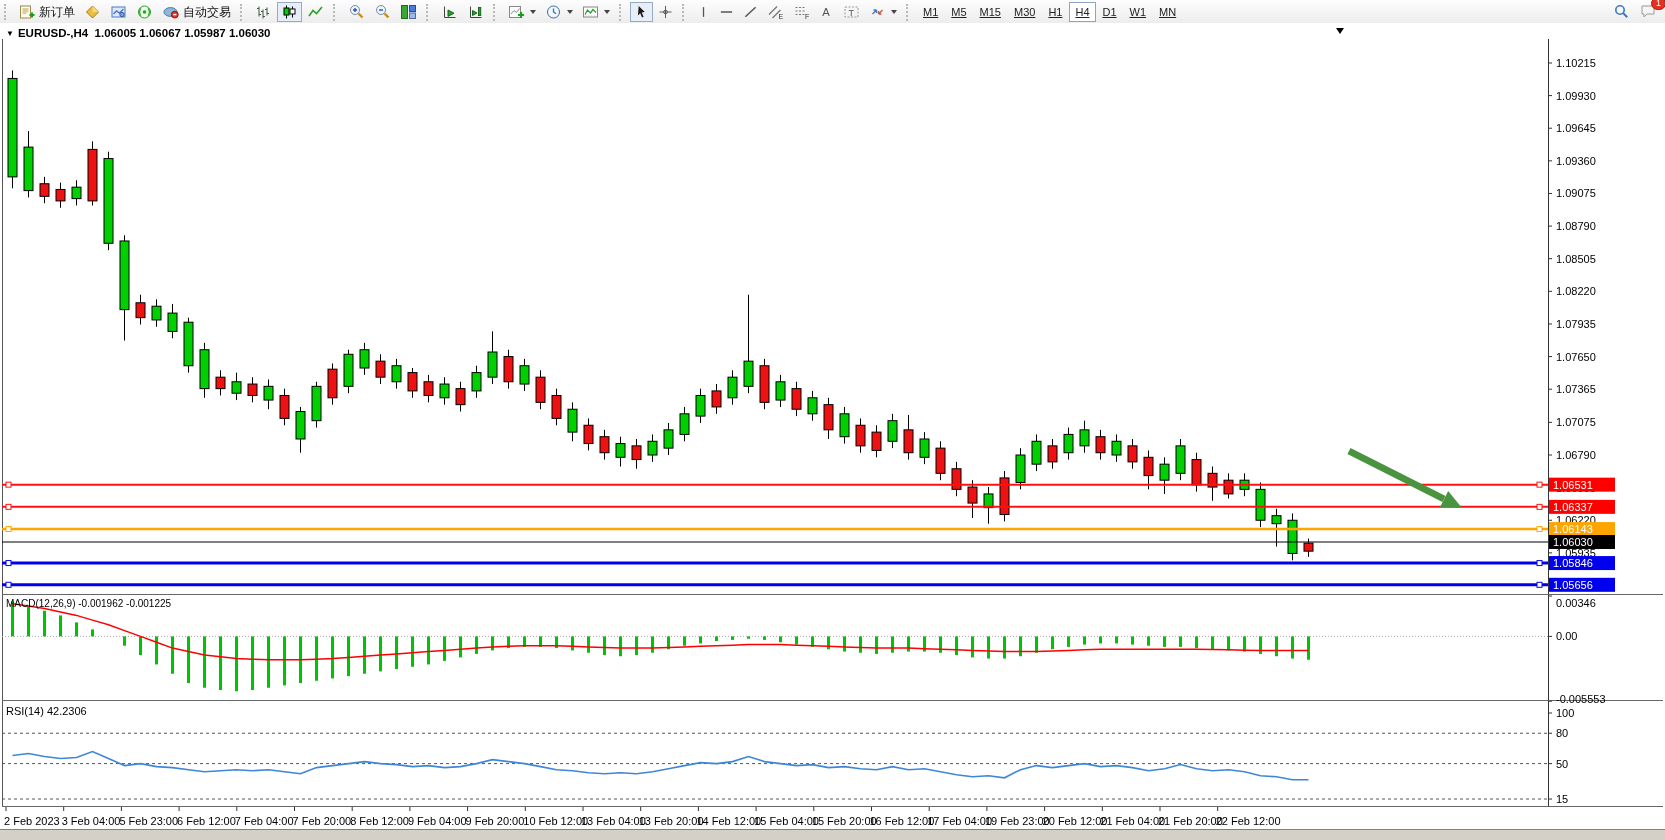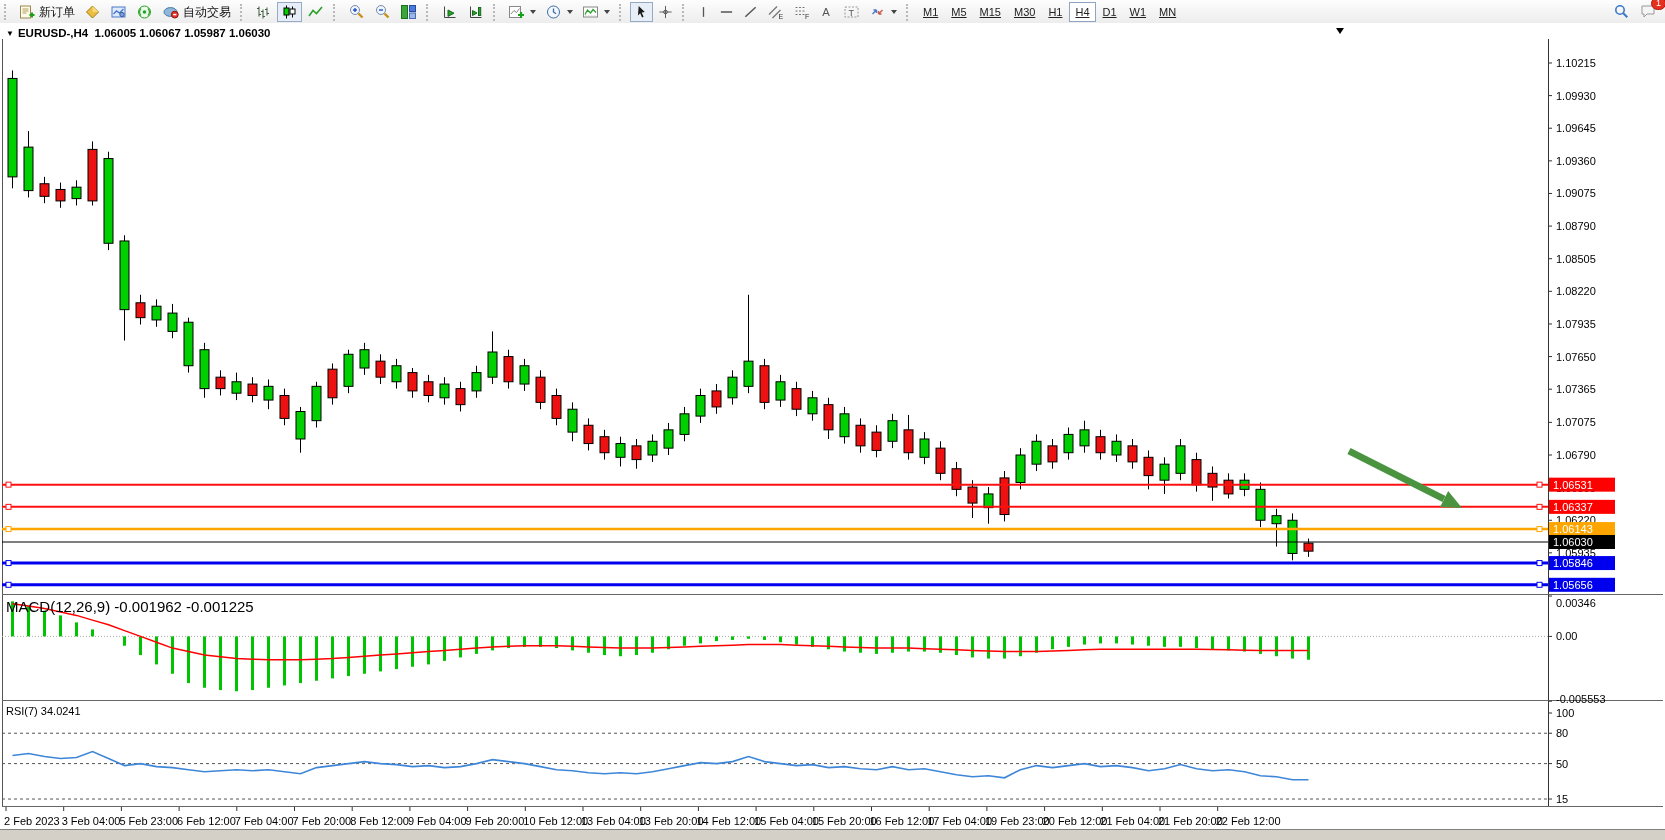--- a/index.html
+++ b/index.html
@@ -21,21 +21,21 @@
   .tb-spacer{flex:1;}
   .chat-wrap{position:relative;}
   .chat-badge{position:absolute;top:-4px;right:-5px;background:#e53020;color:#fff;
     border-radius:8px;font-size:9px;line-height:11px;min-width:11px;text-align:center;
     border:1px solid #b01810;padding:0 1px;}
   
   .chart-window{position:absolute;left:0;top:23px;width:1665px;height:817px;background:#fff;}
   .overlay{position:absolute;color:#000;white-space:pre;pointer-events:none;}
   .chart-title{left:6px;top:4px;font-size:11.5px;font-weight:bold;}
   .chart-title .tri{font-size:8px;vertical-align:1px;margin-right:4px;color:#000;}
-  .macd-label{left:6px;top:575px;font-size:15px;}
+  .macd-label{left:6px;top:575px;font-size:10px;}
   .rsi-label{left:6px;top:682px;font-size:11px;}
   svg text{font-family:"Liberation Sans",sans-serif;}
 </style>
 </head>
 <body>
 
 <div class="app">
 
   <div class="toolbar">
     <div class="tb-grip"></div>
@@ -634,16 +634,16 @@
         <text x="1042.6000000000001" y="802" font-size="11" fill="#000">20 Feb 12:00</text>
         <line x1="1102.3" y1="784" x2="1102.3" y2="788" stroke="#333"></line>
         <text x="1100.3" y="802" font-size="11" fill="#000">21 Feb 04:00</text>
         <line x1="1160" y1="784" x2="1160" y2="788" stroke="#333"></line>
         <text x="1158" y="802" font-size="11" fill="#000">21 Feb 20:00</text>
         <line x1="1217.7" y1="784" x2="1217.7" y2="788" stroke="#333"></line>
         <text x="1215.7" y="802" font-size="11" fill="#000">22 Feb 12:00</text>
       </svg>
     <div class="overlay chart-title"><span class="tri">▼</span><span>EURUSD-,H4  1.06005 1.06067 1.05987 1.06030</span></div>
     <div class="overlay macd-label">MACD(12,26,9) -0.001962 -0.001225</div>
-    <div class="overlay rsi-label">RSI(7) 34.0241</div>
+    <div class="overlay rsi-label">RSI(14) 42.2306</div>
   </div>
 
 </div>
 
 </body></html>

